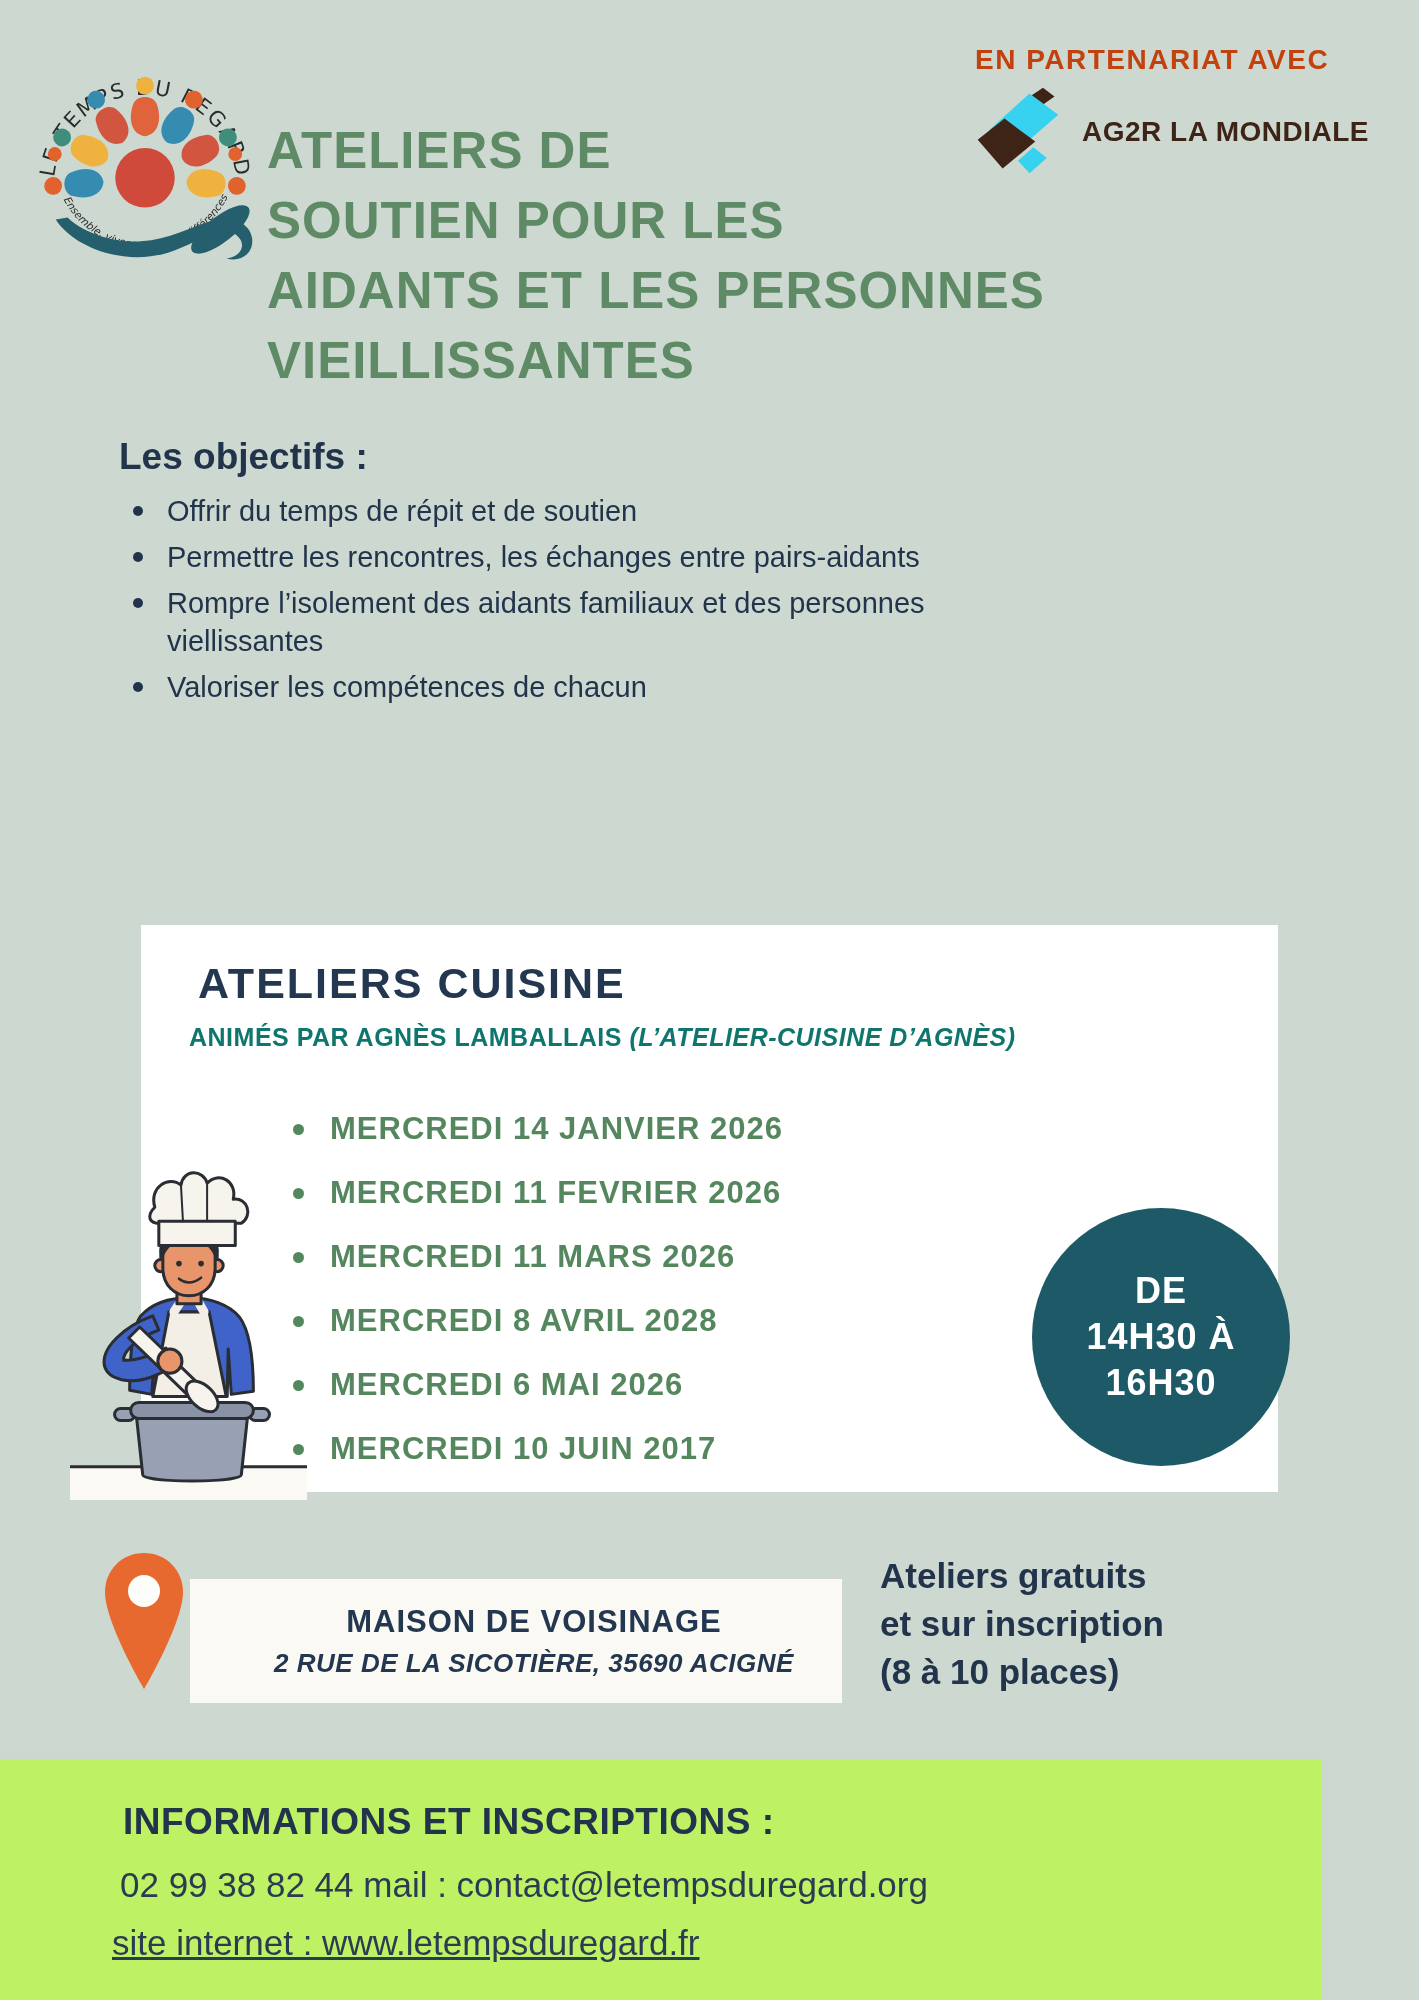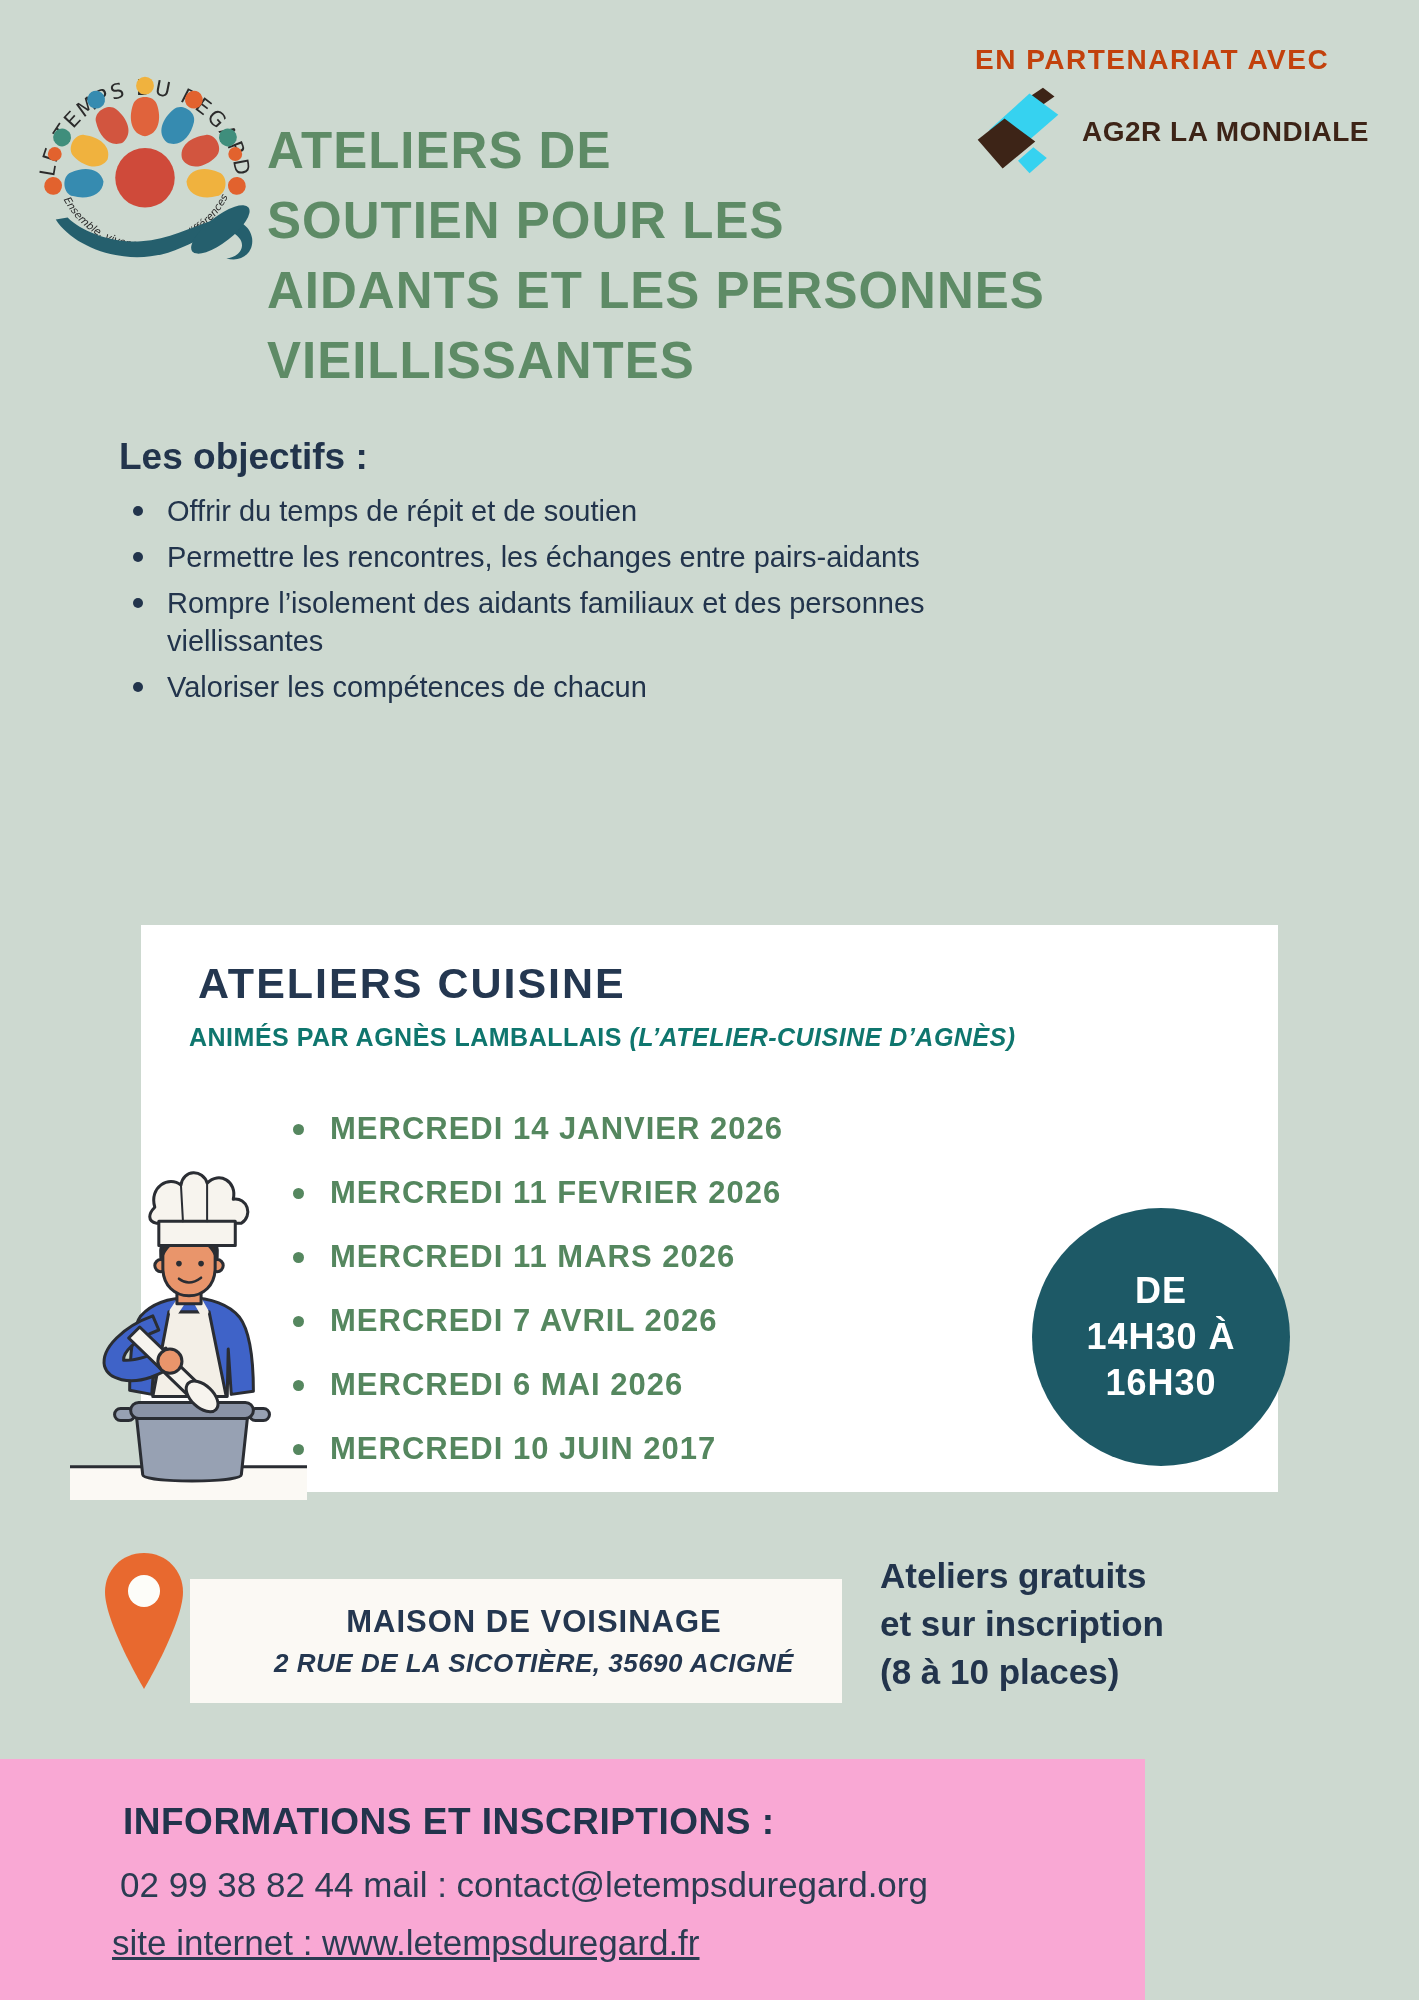--- a/index.html
+++ b/index.html
@@ -48,21 +48,21 @@
     display:flex;flex-direction:column;align-items:center;justify-content:center;padding-left:36px;box-sizing:border-box;
   }
   .addr-name{font-size:31px;font-weight:700;letter-spacing:1px;color:#243750;white-space:nowrap;}
   .addr-street{font-size:26px;font-weight:700;font-style:italic;letter-spacing:.5px;color:#243750;margin-top:8px;white-space:nowrap;}
   .pin{position:absolute;left:103px;top:1551px;width:82px;height:142px;z-index:2;}
   .registration{
     position:absolute;left:880px;top:1552px;
     font-size:35px;font-weight:700;line-height:48px;color:#22344c;
   }
   
-  .footer{position:absolute;left:0;top:1759px;width:1145px;height:241px;background:#f9a8d4;}
+  .footer{position:absolute;left:0;top:1759px;width:1321px;height:241px;background:#bef264;}
   .footer-heading{position:absolute;left:123px;top:42px;font-size:37px;font-weight:700;letter-spacing:.5px;color:#22344c;white-space:nowrap;}
   .footer-line1{position:absolute;left:120px;top:106px;font-size:35px;font-weight:400;color:#2b3c52;white-space:nowrap;}
   .footer-line2{position:absolute;left:112px;top:164px;font-size:35px;font-weight:400;color:#2b3c52;white-space:nowrap;text-decoration:underline;}
   .arc-text{font-family:"DejaVu Sans",sans-serif;}
 </style>
 </head>
 <body>
 
 <div class="page">
 
@@ -175,21 +175,21 @@
       <div class="row">
         <span class="dot"></span>
         <span class="txt">MERCREDI 11 FEVRIER 2026</span>
       </div>
       <div class="row">
         <span class="dot"></span>
         <span class="txt">MERCREDI 11 MARS 2026</span>
       </div>
       <div class="row">
         <span class="dot"></span>
-        <span class="txt">MERCREDI 7 AVRIL 2026</span>
+        <span class="txt">MERCREDI 8 AVRIL 2028</span>
       </div>
       <div class="row">
         <span class="dot"></span>
         <span class="txt">MERCREDI 6 MAI 2026</span>
       </div>
       <div class="row">
         <span class="dot"></span>
         <span class="txt">MERCREDI 10 JUIN 2017</span>
       </div>
     </div>

